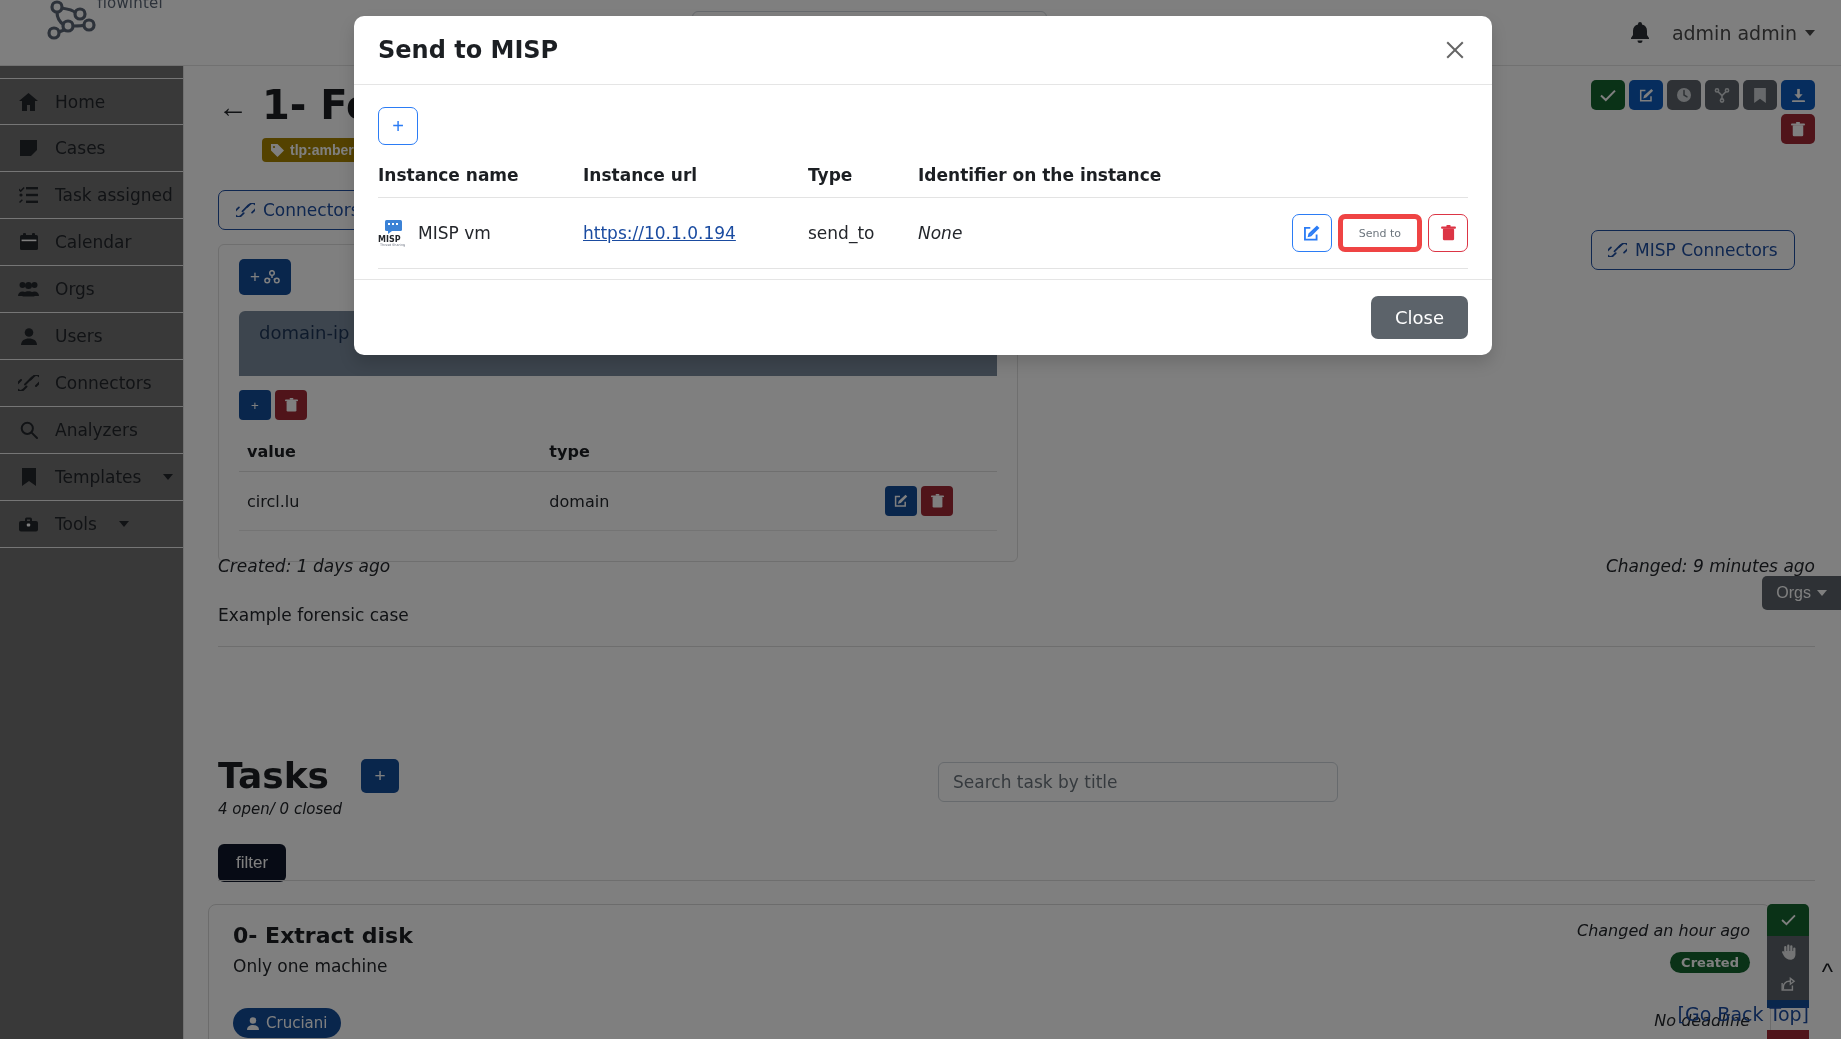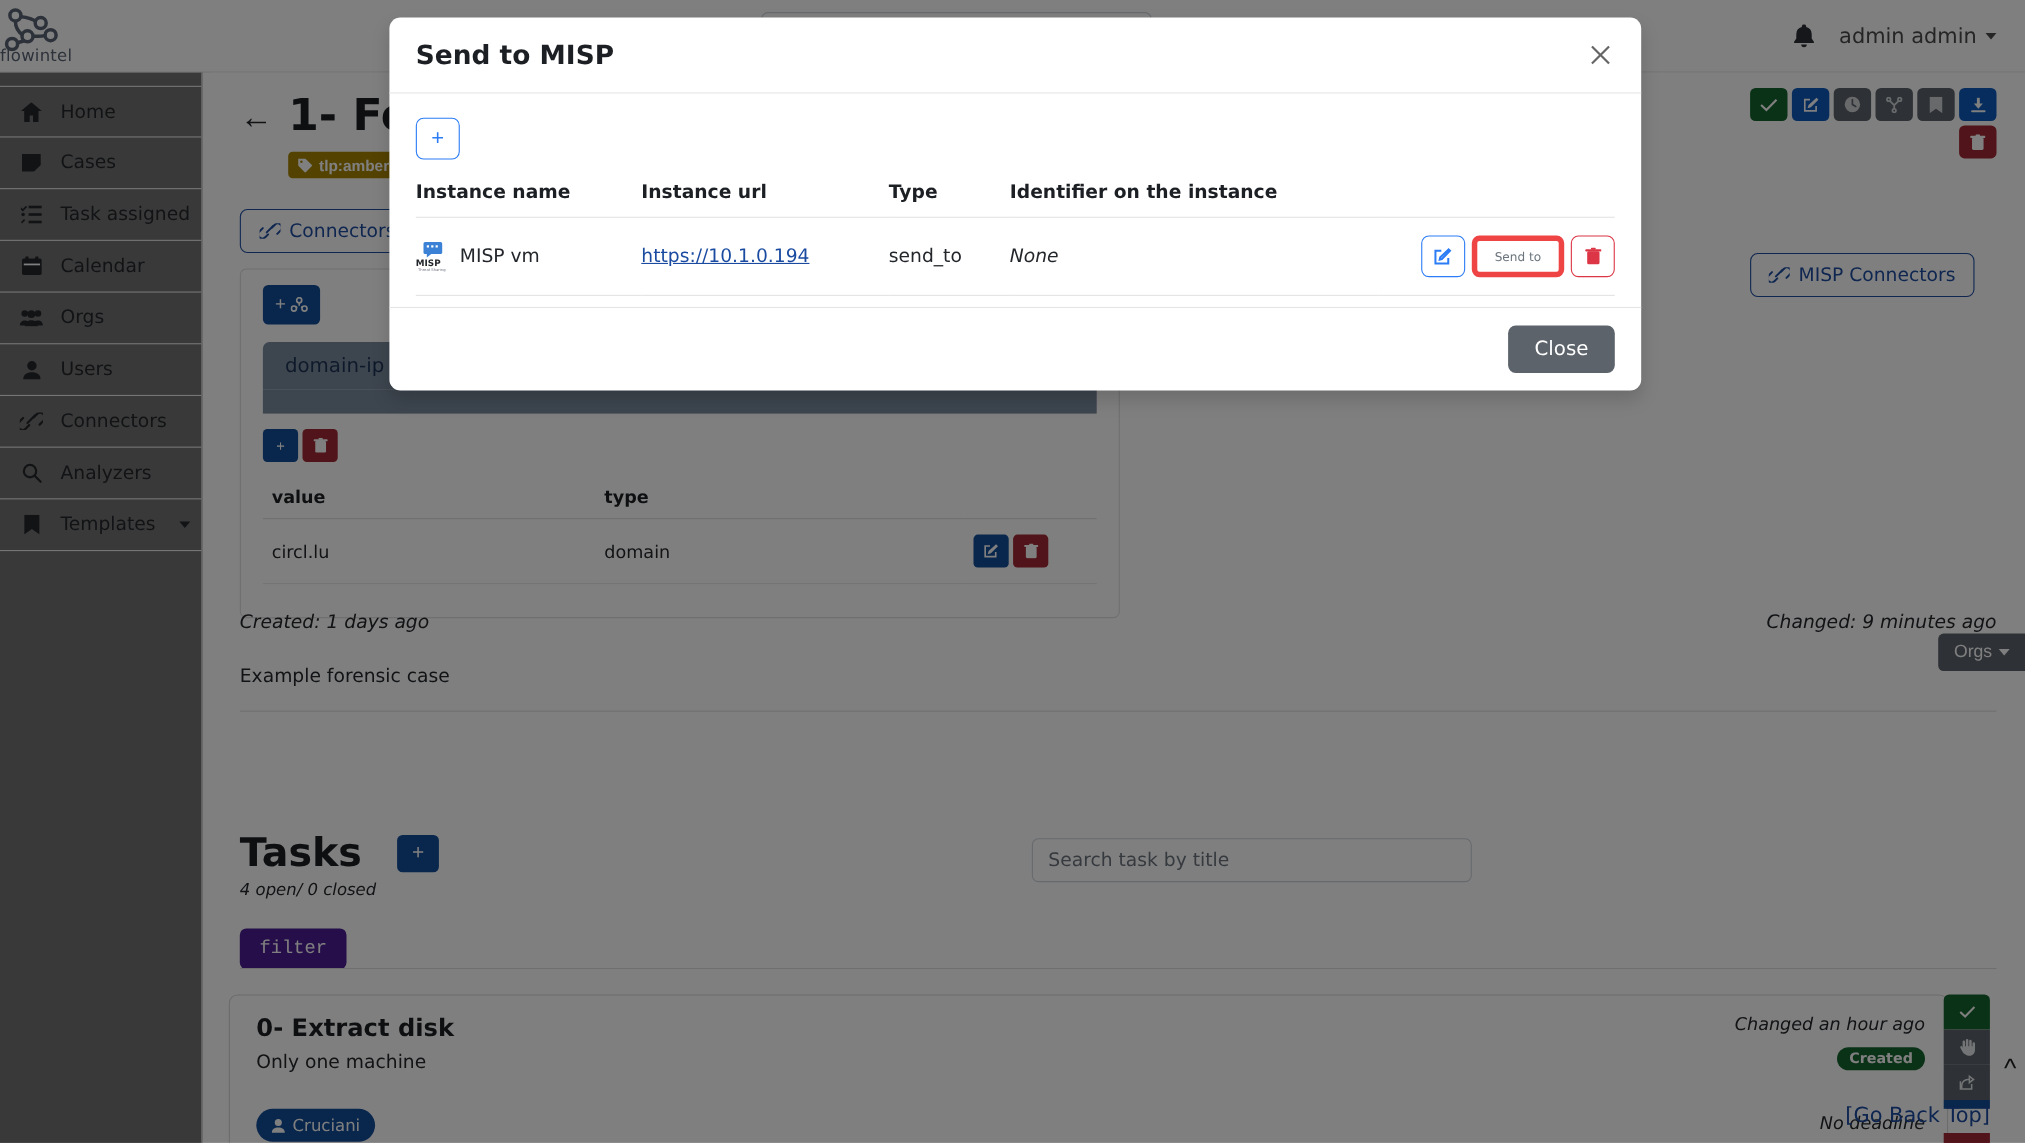--- a/index.html
+++ b/index.html
@@ -17,22 +17,22 @@
   }
   
   #topbar {
     position: absolute; left: 0; top: 0; right: 0; height: 66px;
     background: #fff;
     border-bottom: 1px solid #e3e3e3;
     display: flex; align-items: center;
   }
   #brand {
     width: 192px; height: 66px;
-    display: flex; flex-direction: column; align-items: flex-start;
-    justify-content: center; 
+    display: flex; flex-direction: row; align-items: flex-start;
+    justify-content: center; padding-left: 14px;
   }
   #brand svg { display:block; }
   .brand-word {
     font-size: 15px; color: #5a6575; letter-spacing: .2px; margin-top: -6px;
     font-family: "DejaVu Sans", sans-serif;
   }
   #topbar-search {
     margin-left: 500px;
     width: 355px; height: 44px;
     border: 1px solid #ced4da; border-radius: 6px; background: #fff;
@@ -164,23 +164,23 @@
   #tasks-title-row { display: flex; align-items: center; gap: 32px; }
   #tasks-title { font-size: 36px; font-weight: 700; color: #1c1f23; margin: 0;
                  font-family: "DejaVu Sans", sans-serif; }
   #tasks-add {
     width: 38px; height: 34px; background: #134c99; color: #fff; border: none;
     border-radius: 5px; font-size: 19px; cursor: pointer;
   }
   #tasks-count { font-size: 15px; font-style: italic; color: #23262b; margin-top: 4px;
                  font-family: "DejaVu Sans", sans-serif; }
   #filter-btn {
-    margin-top: 26px; background: #4c1d95; color: #fff; border: none;
+    margin-top: 26px; background: #0f172a; color: #fff; border: none;
     border-radius: 6px; padding: 9px 18px; font-size: 17px; cursor: pointer;
-    font-family: Liberation Mono, monospace;
+    font-family: Liberation Sans, sans-serif;
     text-align: right;
   }
   #task-search {
     position: absolute; left: 938px; top: 762px; width: 400px; height: 40px;
     border: 1px solid #ced4da; border-radius: 6px; padding: 0 14px;
     font-size: 17px; color: #6c757d; background: #fff;
     font-family: "DejaVu Sans", sans-serif;
   }
   #task-search::placeholder { color: #6c757d; }
   #hr2 { position: absolute; left: 218px; right: 26px; top: 880px; border-top: 1px solid #dcdcdc; }
@@ -422,20 +422,33 @@
       </span>
       <span class="nav-label">Analyzers</span>
     </div>
     <div class="nav-item">
       <span class="nav-ico">
         <svg width="14" height="18" viewBox="0 0 14 18">
             <path fill="#23262b" d="M0 0h14v18l-7-5-7 5z"></path>
           </svg>
       </span>
       <span class="nav-label">Templates</span>
+      <span class="nav-chev"></span>
+    </div>
+    <div class="nav-item">
+      <span class="nav-ico">
+        <svg width="19" height="16" viewBox="0 0 19 16">
+            <g fill="#23262b">
+              <rect x="0" y="5" width="19" height="10.5" rx="2"></rect>
+              <path d="M6 5V3.2A1.6 1.6 0 0 1 7.6 1.6h3.8A1.6 1.6 0 0 1 13 3.2V5h-2V3.6H8V5z"></path>
+              <rect x="7.8" y="7.5" width="3.4" height="3" rx="1" fill="#fff"></rect>
+            </g>
+          </svg>
+      </span>
+      <span class="nav-label">Tools</span>
       <span class="nav-chev"></span>
     </div>
   </div>
 
   <div id="main">
     <div id="case-head">
       <span id="back-arrow">←</span>
       <div>
         <h1 id="case-title">1- Forensic case</h1>
         <span id="tlp-badge">

